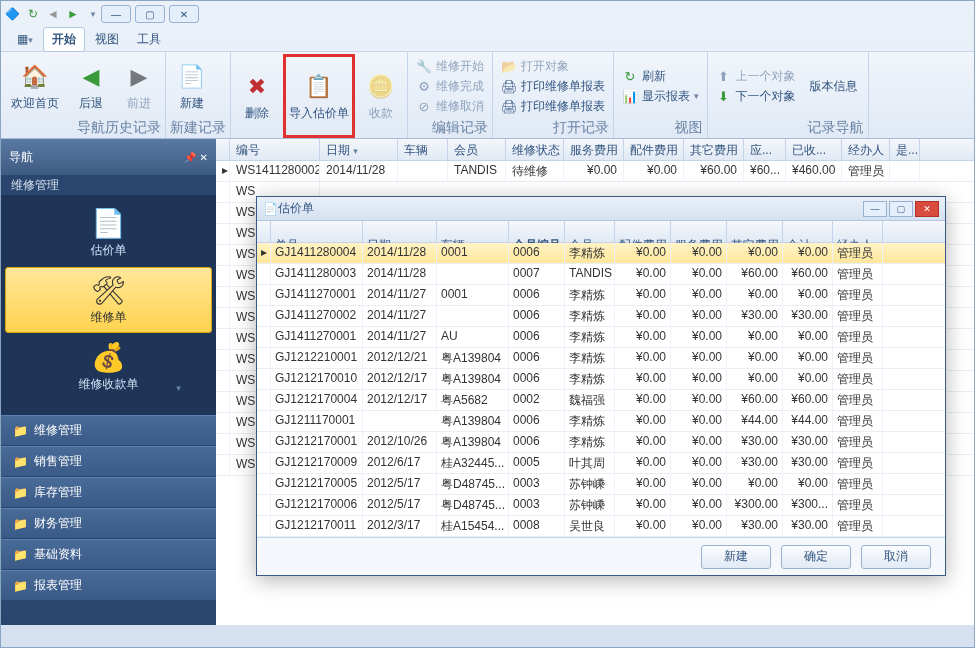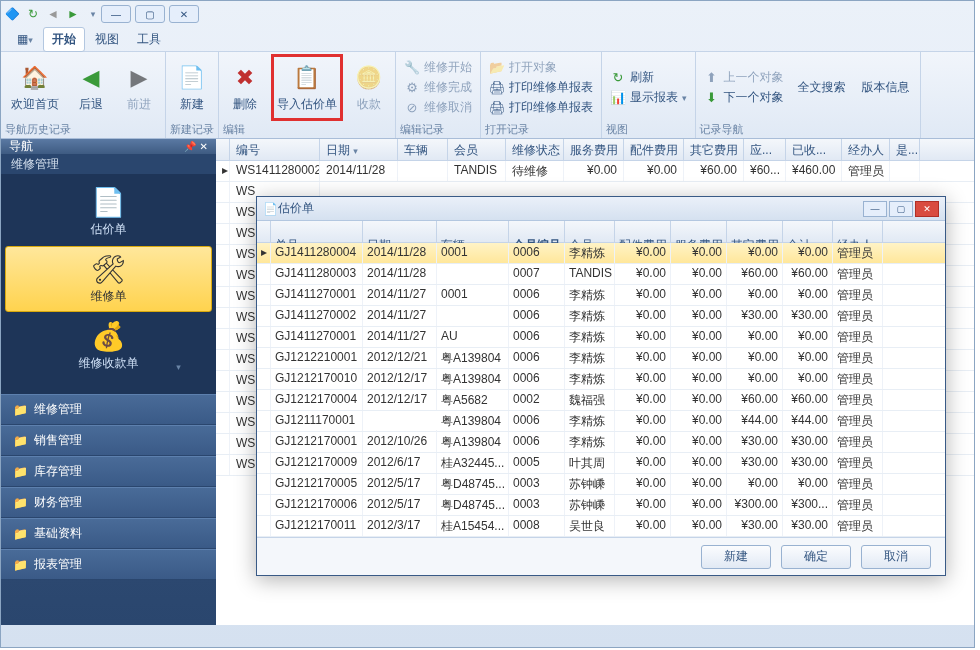--- a/index.html
+++ b/index.html
@@ -15,28 +15,28 @@
 .menu-btn { padding: 3px 8px; color: #335580; border-radius: 3px; }
 .menu-btn.active { background: #fff; border: 1px solid #b3c7e0; font-weight: bold; }
 .ribbon { height: 88px; background: linear-gradient(#f1f5fb, #e0e9f5); border-top: 1px solid #c5d4e8; border-bottom: 1px solid #a9bdd8; display: flex; }
 .ribbon-group { border-right: 1px solid #c5d4e8; padding: 2px 4px 0; display: flex; flex-direction: column; }
 .ribbon-items { display: flex; gap: 4px; flex: 1; }
 .ribbon-item { display: flex; flex-direction: column; align-items: center; justify-content: center; padding: 2px 6px; cursor: pointer; }
 .ribbon-item.disabled { opacity: 0.5; }
 .ribbon-item.highlight { border: 3px solid #e03030; padding: 0 3px; }
 .ribbon-icon { width: 32px; height: 32px; display: flex; align-items: center; justify-content: center; font-size: 22px; margin-bottom: 2px; }
 .ribbon-label { color: #335580; text-align: center; white-space: nowrap; }
-.ribbon-group-label { text-align: left; color: #6a84a5; font-size: 11px; padding: 1px 0; }
+.ribbon-group-label { text-align: right; color: #6a84a5; font-size: 14px; padding: 1px 0; }
 .small-items { display: flex; flex-direction: column; gap: 1px; justify-content: center; }
 .small-item { display: flex; align-items: center; gap: 4px; padding: 1px 4px; color: #335580; white-space: nowrap; }
 .small-item.disabled { opacity: 0.5; }
 .sm-icon { width: 16px; height: 16px; display: inline-flex; align-items: center; justify-content: center; font-size: 13px; }
 .content { display: flex; height: calc(100% - 160px); }
 .nav { width: 215px; background: linear-gradient(#3e5b82, #2a466e); display: flex; flex-direction: column; }
-.nav-header { height: 15px; background: linear-gradient(#5a79a3, #3e5b82); color: #fff; padding: 3px 8px; display: flex; align-items: center; justify-content: space-between; }
+.nav-header { height: 36px; background: linear-gradient(#5a79a3, #3e5b82); color: #fff; padding: 3px 8px; display: flex; align-items: center; justify-content: space-between; }
 .nav-sub { height: 20px; background: #2a466e; color: #d5e0ee; padding: 2px 10px; }
 .nav-tiles { background: #1e3558; padding: 6px 0; }
 .nav-tile { display: flex; flex-direction: column; align-items: center; padding: 6px; color: #cfe0f6; cursor: pointer; }
 .nav-tile.active { background: linear-gradient(#ffe79b, #ffd34e); color: #333; margin: 2px 4px; border-radius: 3px; border: 1px solid #d9a90d; }
 .nav-tile .tile-icon { font-size: 28px; margin-bottom: 2px; }
 .nav-list { flex: 1; }
 .nav-list-item { display: flex; align-items: center; gap: 6px; padding: 6px 12px; background: linear-gradient(#496b98, #3a5a87); color: #fff; border-top: 1px solid #5d80ae; border-bottom: 1px solid #2a466e; cursor: pointer; }
 .folder-icon { color: #f5bd3f; }
 .main { flex: 1; background: #fff; display: flex; flex-direction: column; overflow: hidden; }
 .grid-hdr { display: flex; background: linear-gradient(#f4f7fb, #e1e9f4); border-bottom: 1px solid #c5d4e8; height: 22px; }
@@ -124,21 +124,20 @@
           </div>
         <div class="ribbon-item highlight">
             <div class="ribbon-icon">📋</div>
             <div class="ribbon-label">导入估价单</div>
           </div>
         <div class="ribbon-item disabled">
             <div class="ribbon-icon">🪙</div>
             <div class="ribbon-label">收款</div>
           </div>
       </div>
-      <div class="ribbon-group-label">编辑</div>
     </div>
     <div class="ribbon-group">
       <div class="ribbon-items">
         <div class="small-items">
           <div class="small-item disabled">
               <span class="sm-icon">🔧</span>
               <span>维修开始</span>
             </div>
           <div class="small-item disabled">
               <span class="sm-icon">⚙</span>
@@ -192,23 +191,20 @@
         <div class="small-items">
           <div class="small-item disabled">
               <span class="sm-icon">⬆</span>
               <span>上一个对象</span>
             </div>
           <div class="small-item">
               <span class="sm-icon" style="color:#3a9a3a">⬇</span>
               <span>下一个对象</span>
             </div>
         </div>
-        <div class="ribbon-item">
-            <div class="ribbon-label">全文搜索</div>
-          </div>
         <div class="ribbon-item">
             <div class="ribbon-label">版本信息</div>
           </div>
       </div>
       <div class="ribbon-group-label">记录导航</div>
     </div>
   </div>
 
   <div class="content">
     <div class="nav">

